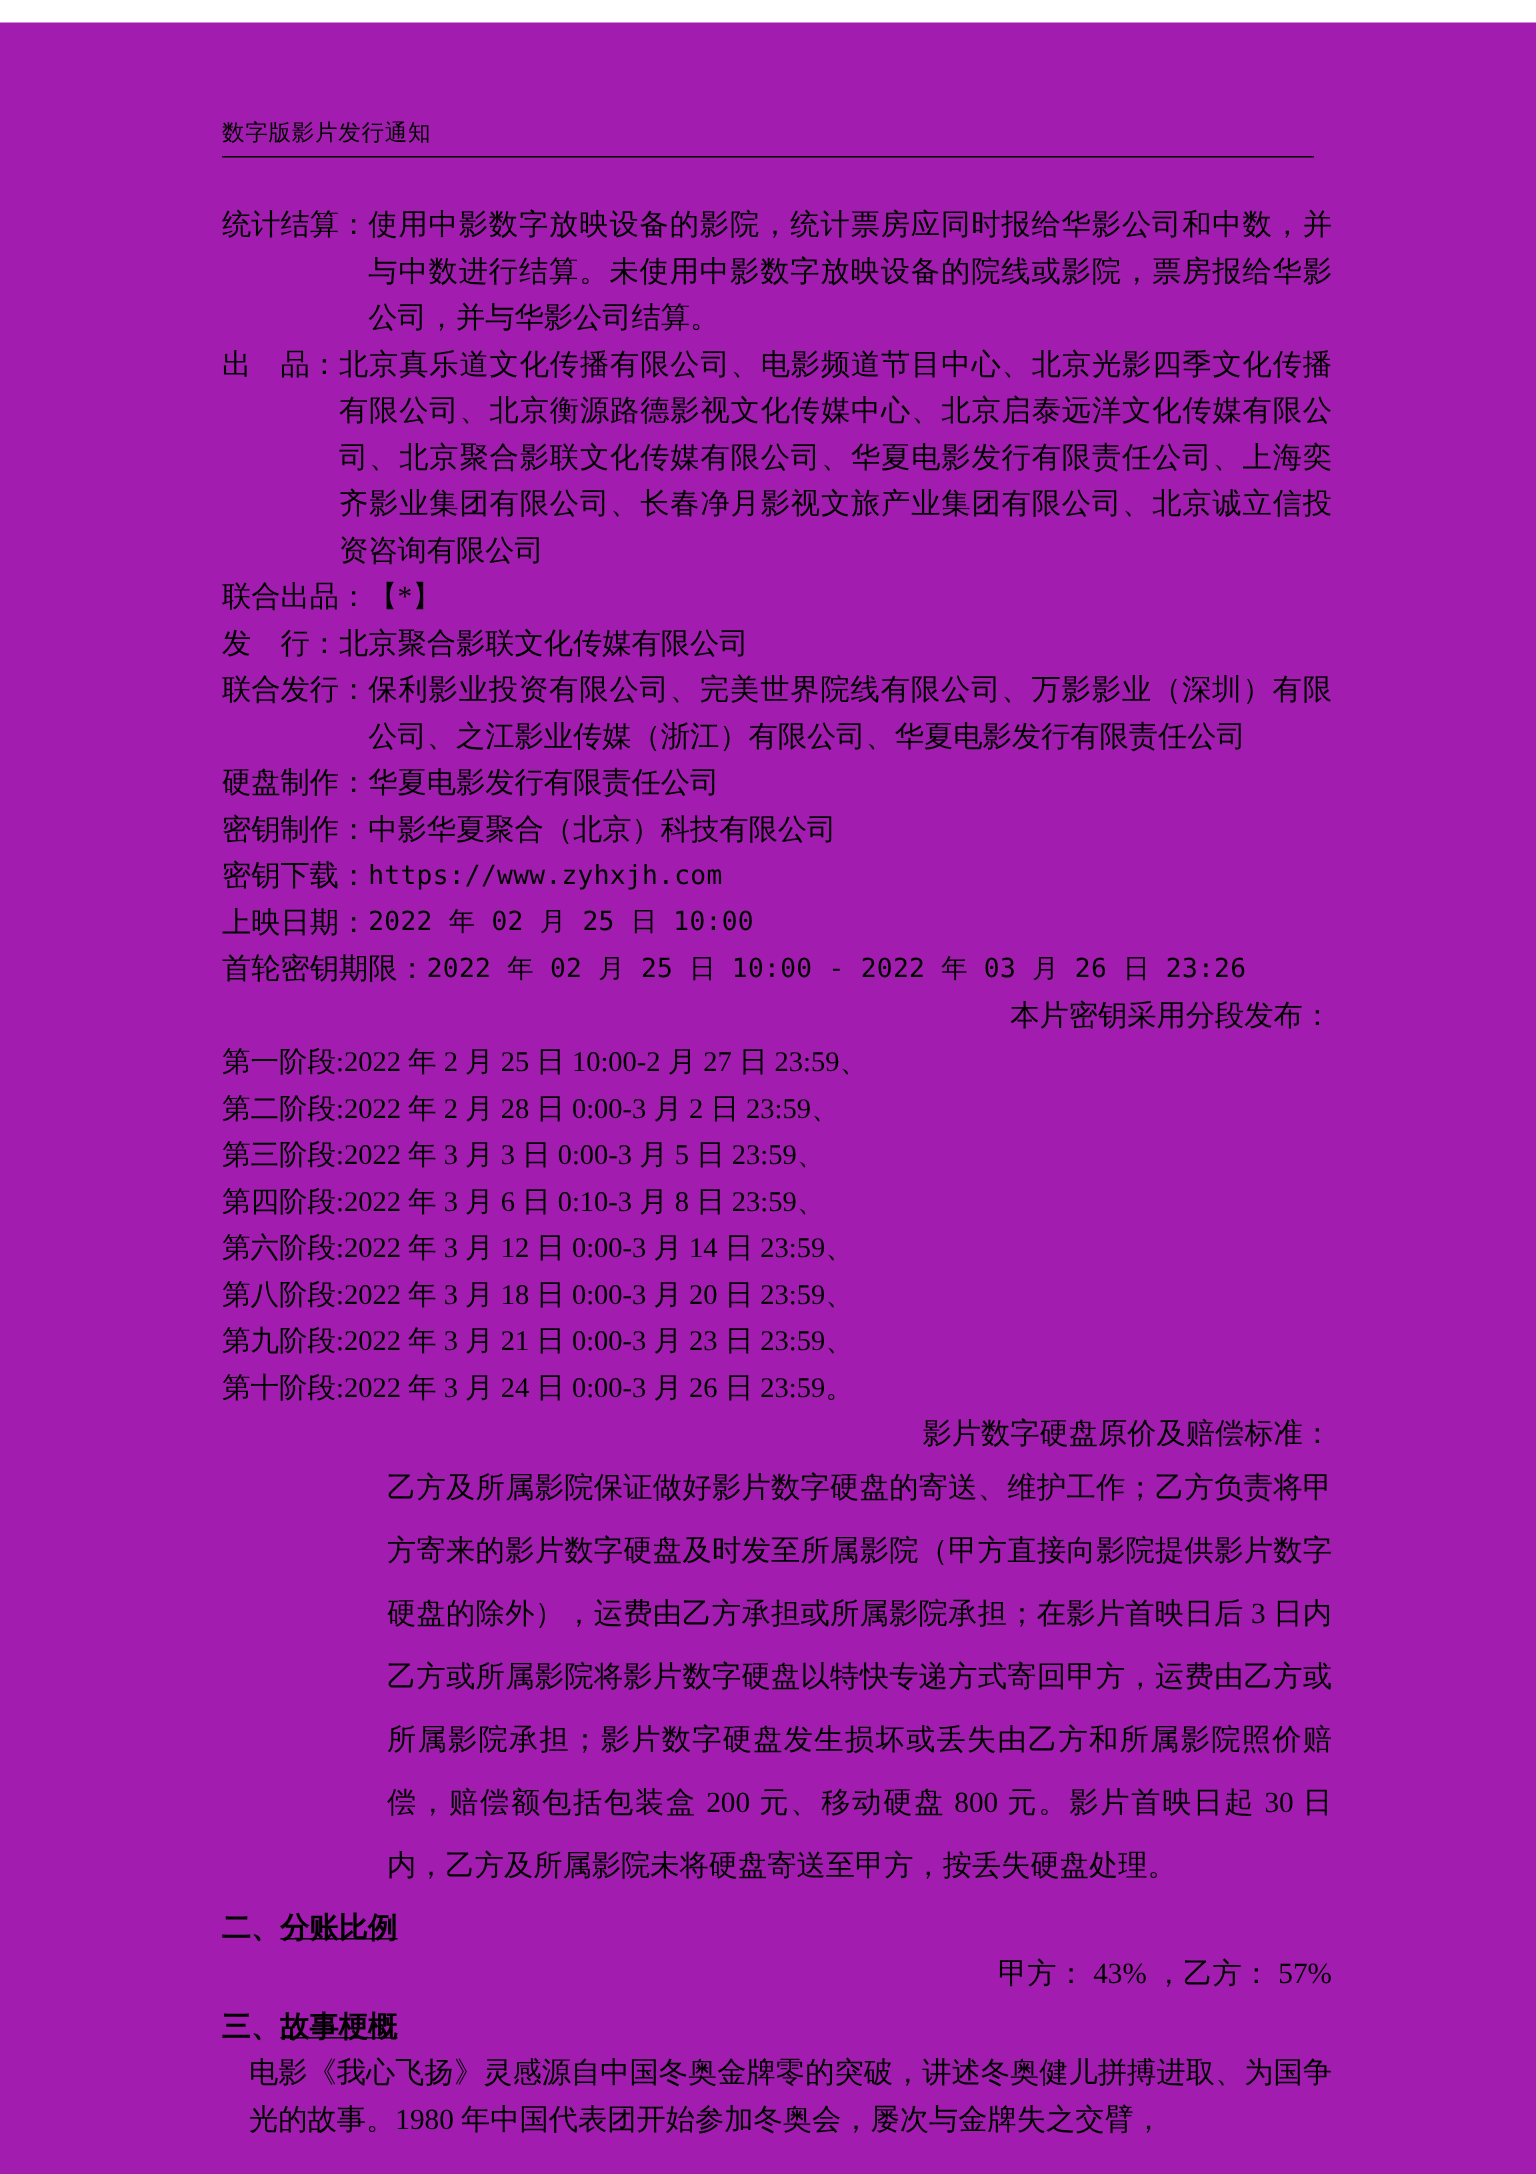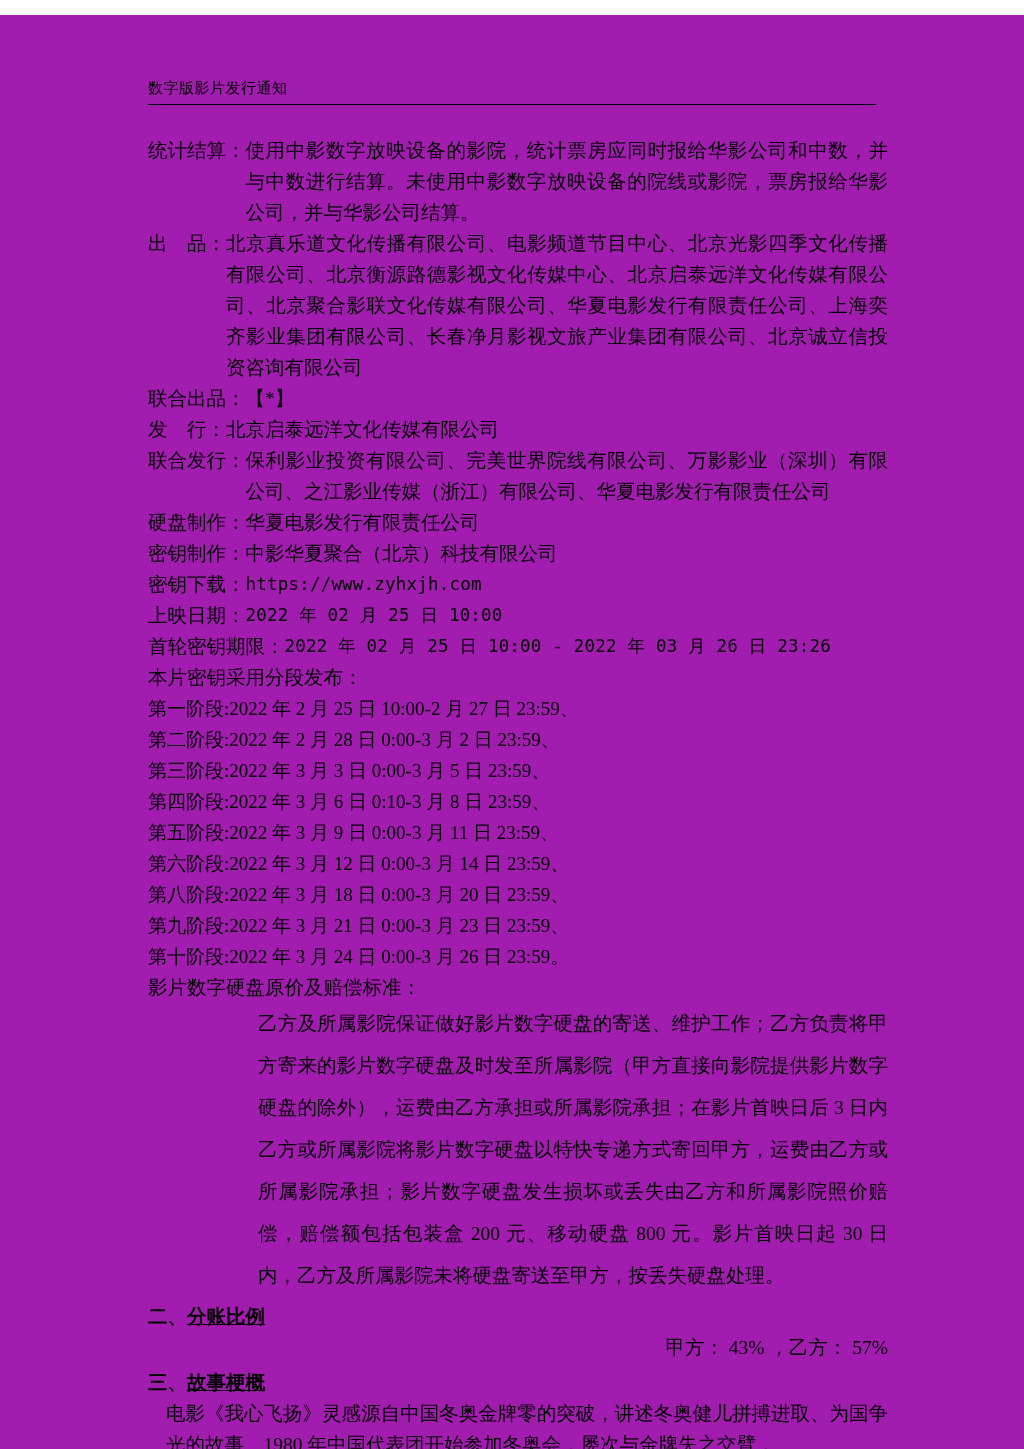--- a/index.html
+++ b/index.html
@@ -51,20 +51,21 @@
     text-align: justify;
     text-justify: inter-ideograph;
   }
   .mono {
     font-family: "DejaVu Sans Mono", "Liberation Mono", monospace;
     font-size: 17.5px;
     letter-spacing: 0.2px;
   }
   .line {
     white-space: nowrap;
+    text-align: right;
   }
   .stage-line {
     white-space: nowrap;
     font-size: 19px;
   }
   .section-head {
     margin-top: 4px;
     font-weight: bold;
     font-family: "Liberation Serif", "DejaVu Serif", serif;
   }
@@ -107,21 +108,21 @@
       <div class="val">北京真乐道文化传播有限公司、电影频道节目中心、北京光影四季文化传播有限公司、北京衡源路德影视文化传媒中心、北京启泰远洋文化传媒有限公司、北京聚合影联文化传媒有限公司、华夏电影发行有限责任公司、上海奕齐影业集团有限公司、长春净月影视文旅产业集团有限公司、北京诚立信投资咨询有限公司</div>
     </div>
 
     <div class="row">
       <div class="label">联合出品：</div>
       <div class="val">【*】</div>
     </div>
 
     <div class="row">
       <div class="label">发　行：</div>
-      <div class="val">北京启泰远洋文化传媒有限公司</div>
+      <div class="val">北京聚合影联文化传媒有限公司</div>
     </div>
 
     <div class="row">
       <div class="label">联合发行：</div>
       <div class="val">保利影业投资有限公司、完美世界院线有限公司、万影影业（深圳）有限公司、之江影业传媒（浙江）有限公司、华夏电影发行有限责任公司</div>
     </div>
 
     <div class="row">
       <div class="label">硬盘制作：</div>
       <div class="val">华夏电影发行有限责任公司</div>
@@ -146,21 +147,20 @@
       <div class="label">首轮密钥期限：</div>
       <div class="val mono">2022 年 02 月 25 日 10:00 - 2022 年 03 月 26 日 23:26</div>
     </div>
 
     <div class="line">本片密钥采用分段发布：</div>
 
     <div class="stage-line">第一阶段:2022 年 2 月 25 日 10:00-2 月 27 日 23:59、</div>
     <div class="stage-line">第二阶段:2022 年 2 月 28 日 0:00-3 月 2 日 23:59、</div>
     <div class="stage-line">第三阶段:2022 年 3 月 3 日 0:00-3 月 5 日 23:59、</div>
     <div class="stage-line">第四阶段:2022 年 3 月 6 日 0:10-3 月 8 日 23:59、</div>
-    <div class="stage-line">第五阶段:2022 年 3 月 9 日 0:00-3 月 11 日 23:59、</div>
     <div class="stage-line">第六阶段:2022 年 3 月 12 日 0:00-3 月 14 日 23:59、</div>
     <div class="stage-line">第八阶段:2022 年 3 月 18 日 0:00-3 月 20 日 23:59、</div>
     <div class="stage-line">第九阶段:2022 年 3 月 21 日 0:00-3 月 23 日 23:59、</div>
     <div class="stage-line">第十阶段:2022 年 3 月 24 日 0:00-3 月 26 日 23:59。</div>
 
     <div class="line">影片数字硬盘原价及赔偿标准：</div>
     <div class="deposit-block">乙方及所属影院保证做好影片数字硬盘的寄送、维护工作；乙方负责将甲方寄来的影片数字硬盘及时发至所属影院（甲方直接向影院提供影片数字硬盘的除外），运费由乙方承担或所属影院承担；在影片首映日后 3 日内乙方或所属影院将影片数字硬盘以特快专递方式寄回甲方，运费由乙方或所属影院承担；影片数字硬盘发生损坏或丢失由乙方和所属影院照价赔偿，赔偿额包括包装盒 200 元、移动硬盘 800 元。影片首映日起 30 日内，乙方及所属影院未将硬盘寄送至甲方，按丢失硬盘处理。</div>
 
     <div class="section-head">
       <span>二、</span><span class="underline">分账比例</span>

